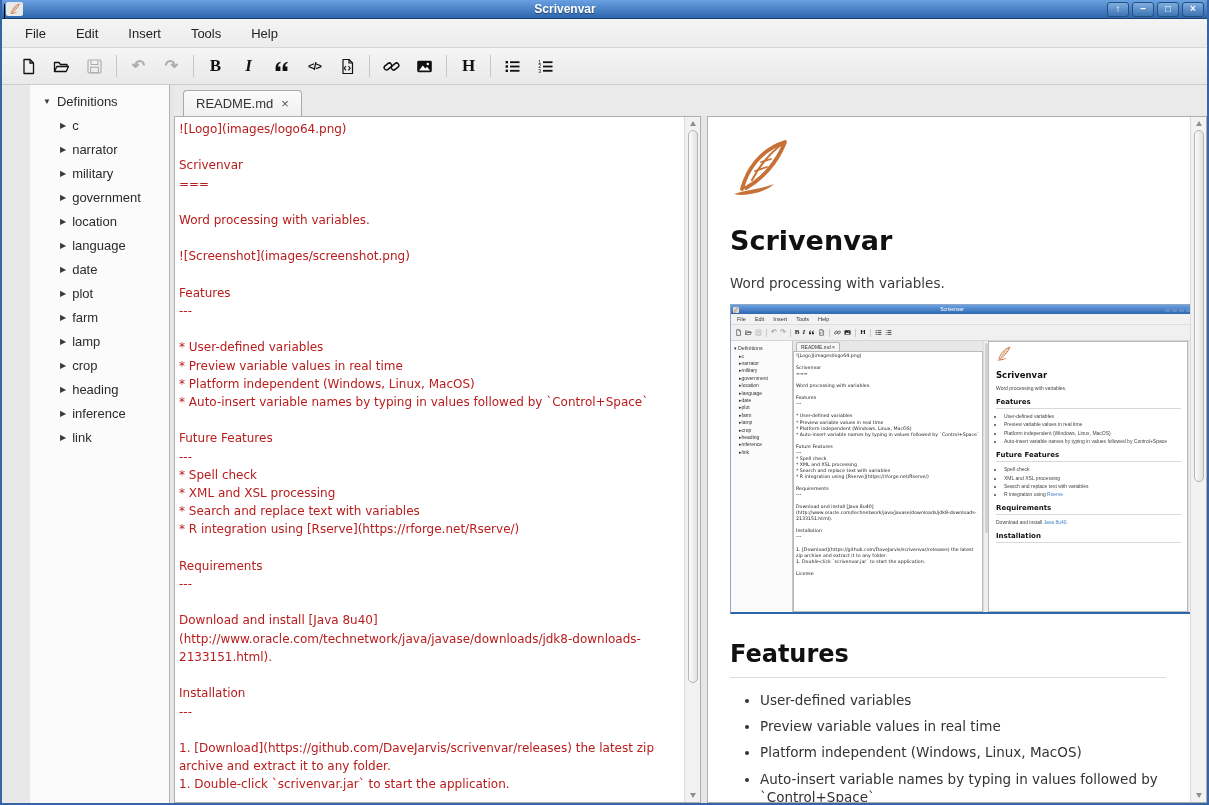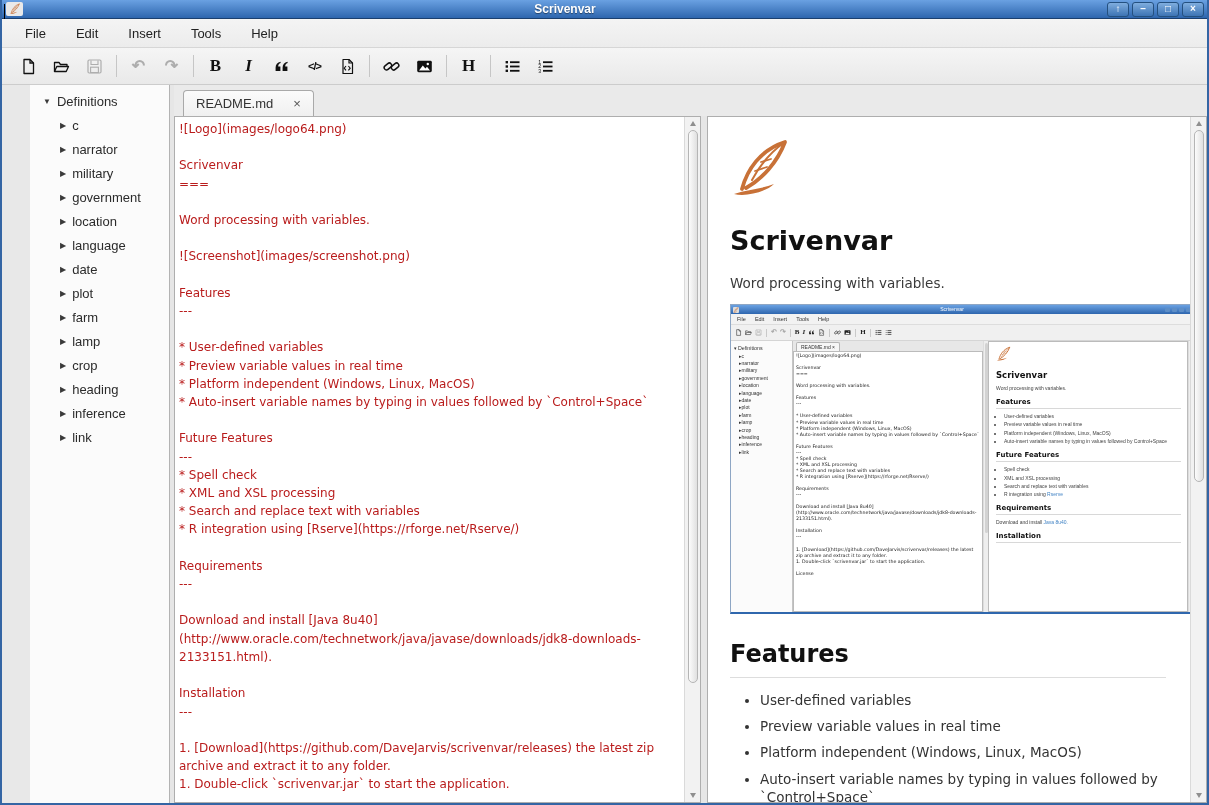--- a/index.html
+++ b/index.html
@@ -50,21 +50,21 @@
   .tree-root-row::before { content:"▼"; font-size:8px; color:#3a3a3a; }
   .tree-item { display:flex; align-items:center; gap:6px; height:24px; padding-left:30px;
                font-size:13px; color:#2b2b2b; }
   .tree-item::before { content:"▶"; font-size:8px; color:#3a3a3a; }
 
   .splitter { width:4px; flex:0 0 4px; background:#e6e6e6; }
   .splitter2 { width:6px; flex:0 0 6px; background:#e6e6e6; }
 
   .right-stack { flex:1; display:flex; flex-direction:column; min-width:0; }
   .tabband { height:31px; flex:0 0 31px; background:#eaeaea; display:flex; align-items:flex-end; padding-left:9px; }
-  .tab { height:26px; display:flex; align-items:center; padding:0 12px; gap:20px;
+  .tab { height:26px; display:flex; align-items:center; padding:0 12px; gap:8px;
          background:linear-gradient(#fbfbfb,#f0f0f0); border:1px solid #a9a9a9; border-bottom:none;
          border-radius:4px 4px 0 0; font-size:13px; color:#333; }
   .tab-close { color:#555; font-size:13px; }
 
   .panes { flex:1; display:flex; min-height:0; }
 
   .editor-pane { width:527px; flex:0 0 527px; background:#fff; border:1px solid #aeaeae; display:flex; min-height:0; }
   .editor-text { flex:1; padding:3px 2px 0 4px; font-family:"DejaVu Sans", sans-serif;
                  font-size:12px; line-height:18.2px; color:#b91c1c; white-space:pre-wrap;
                  overflow-wrap:break-word; overflow:hidden; position:relative; }

